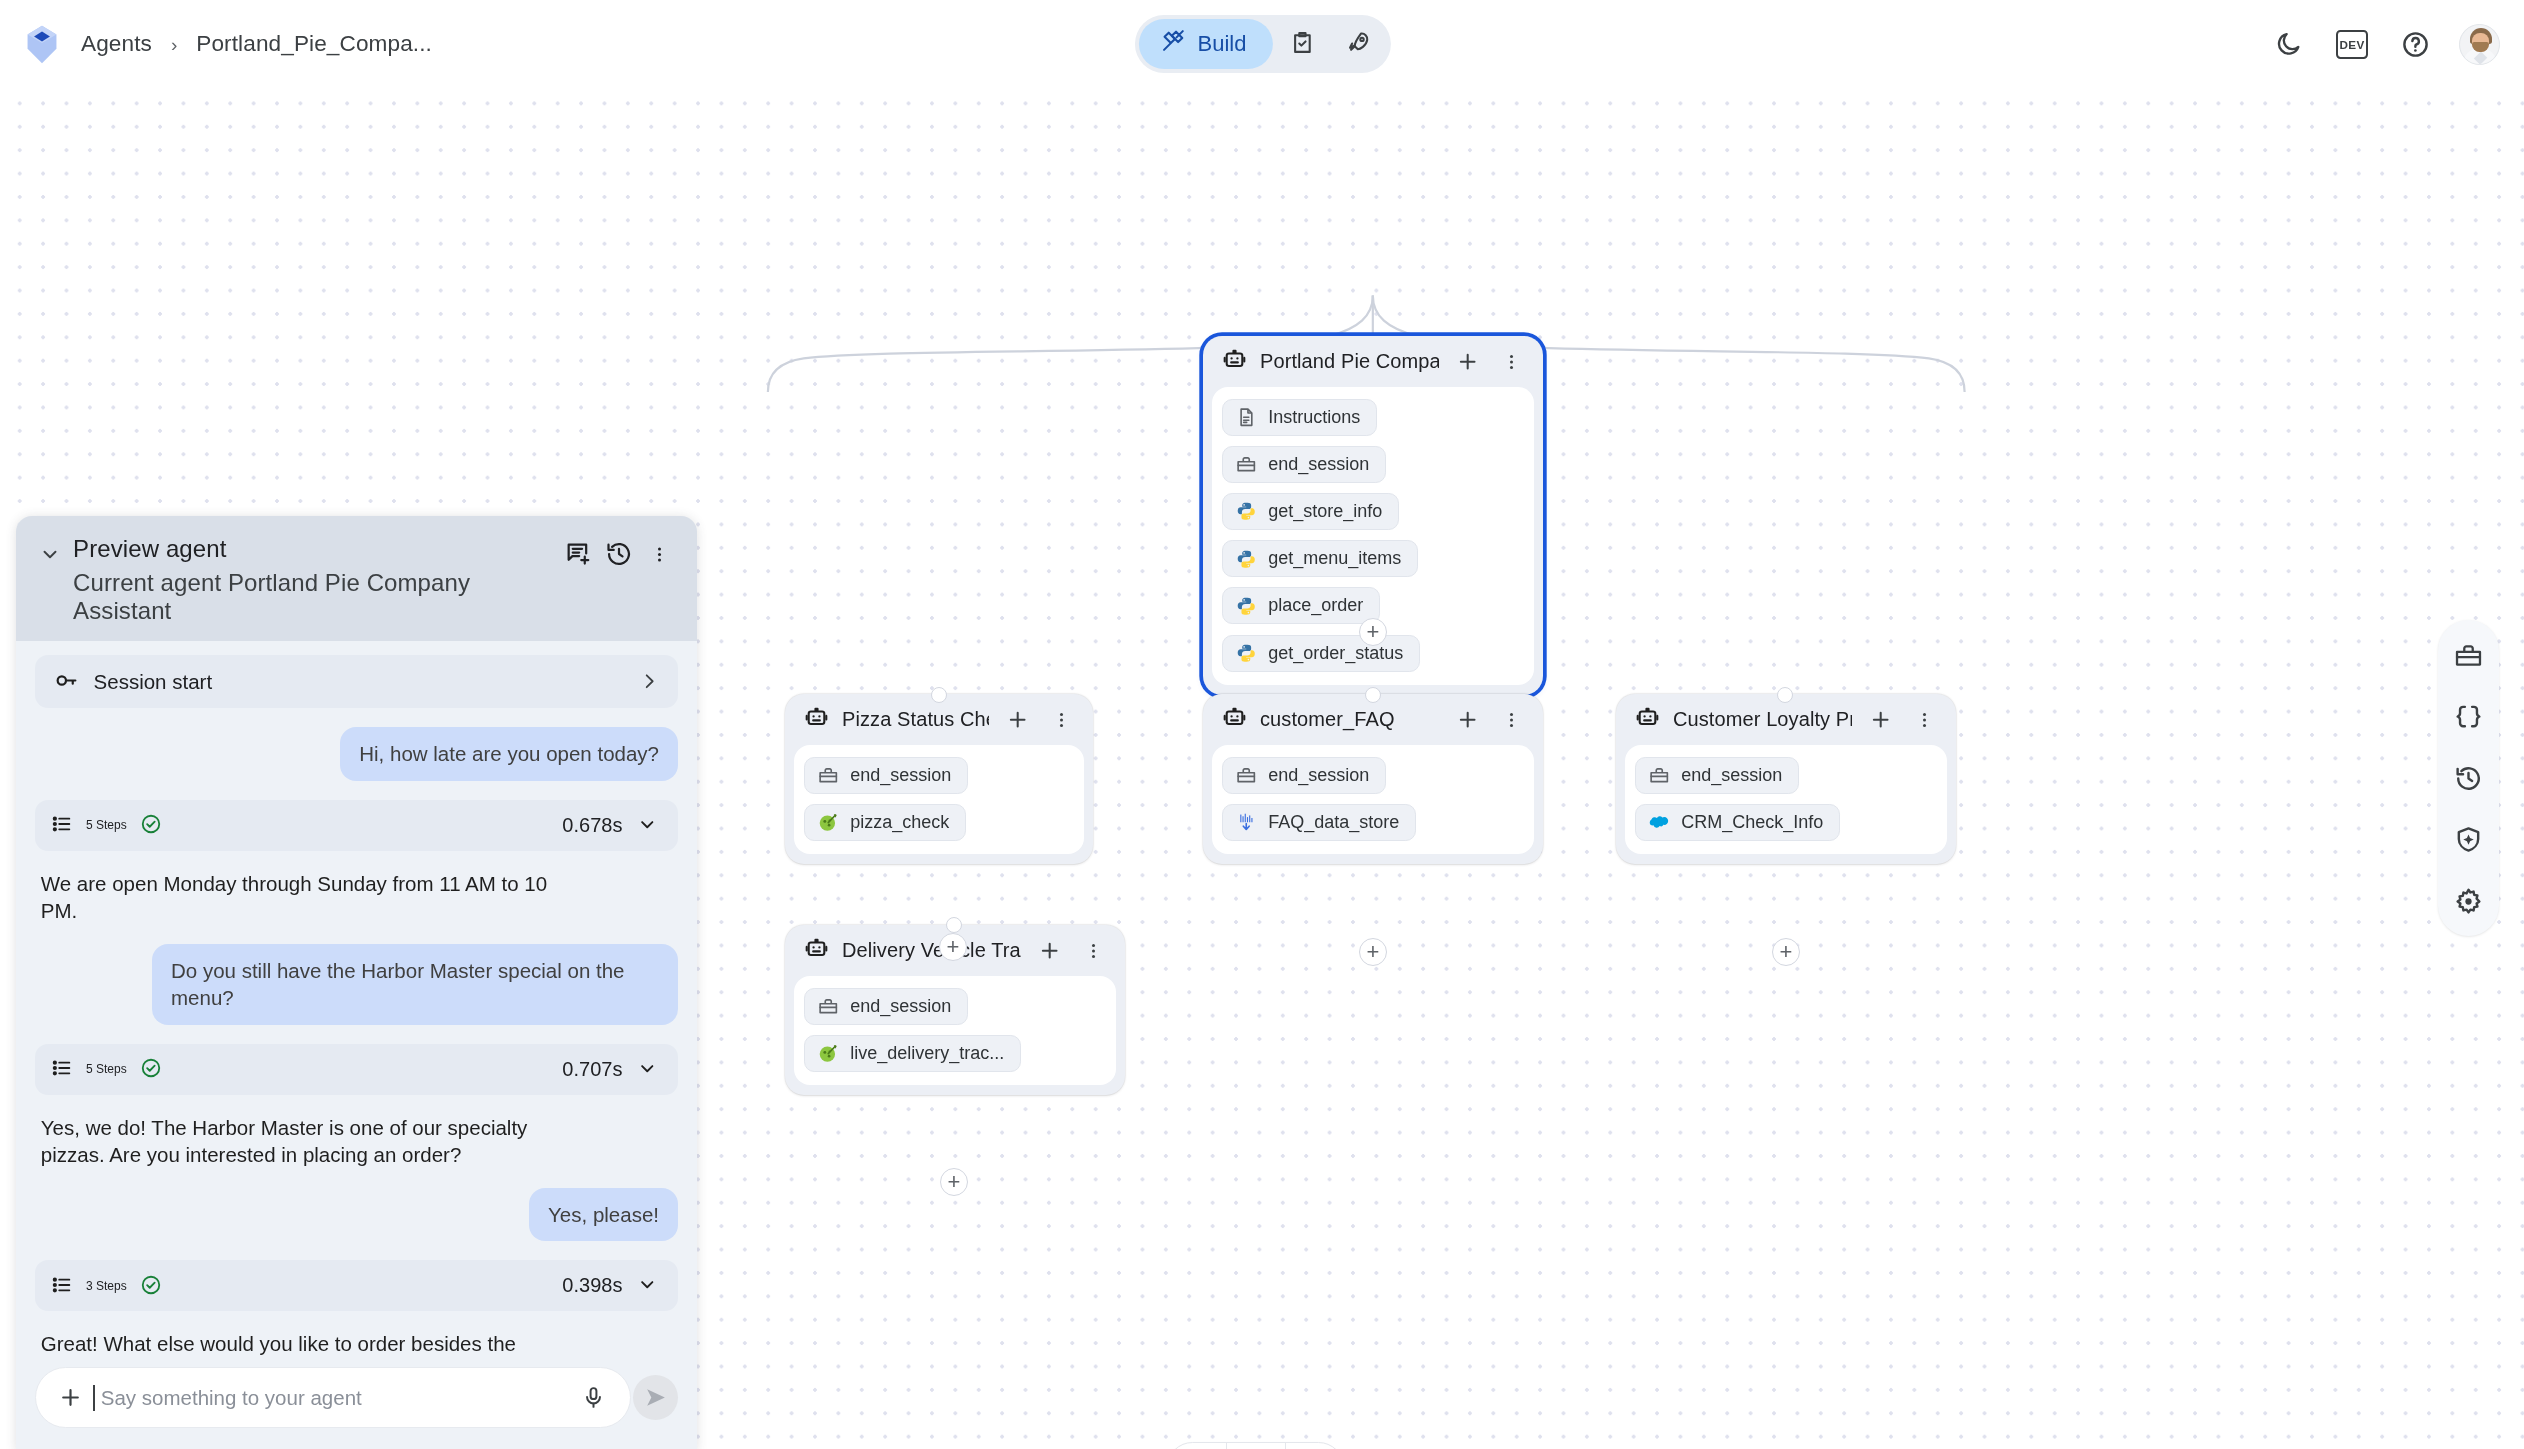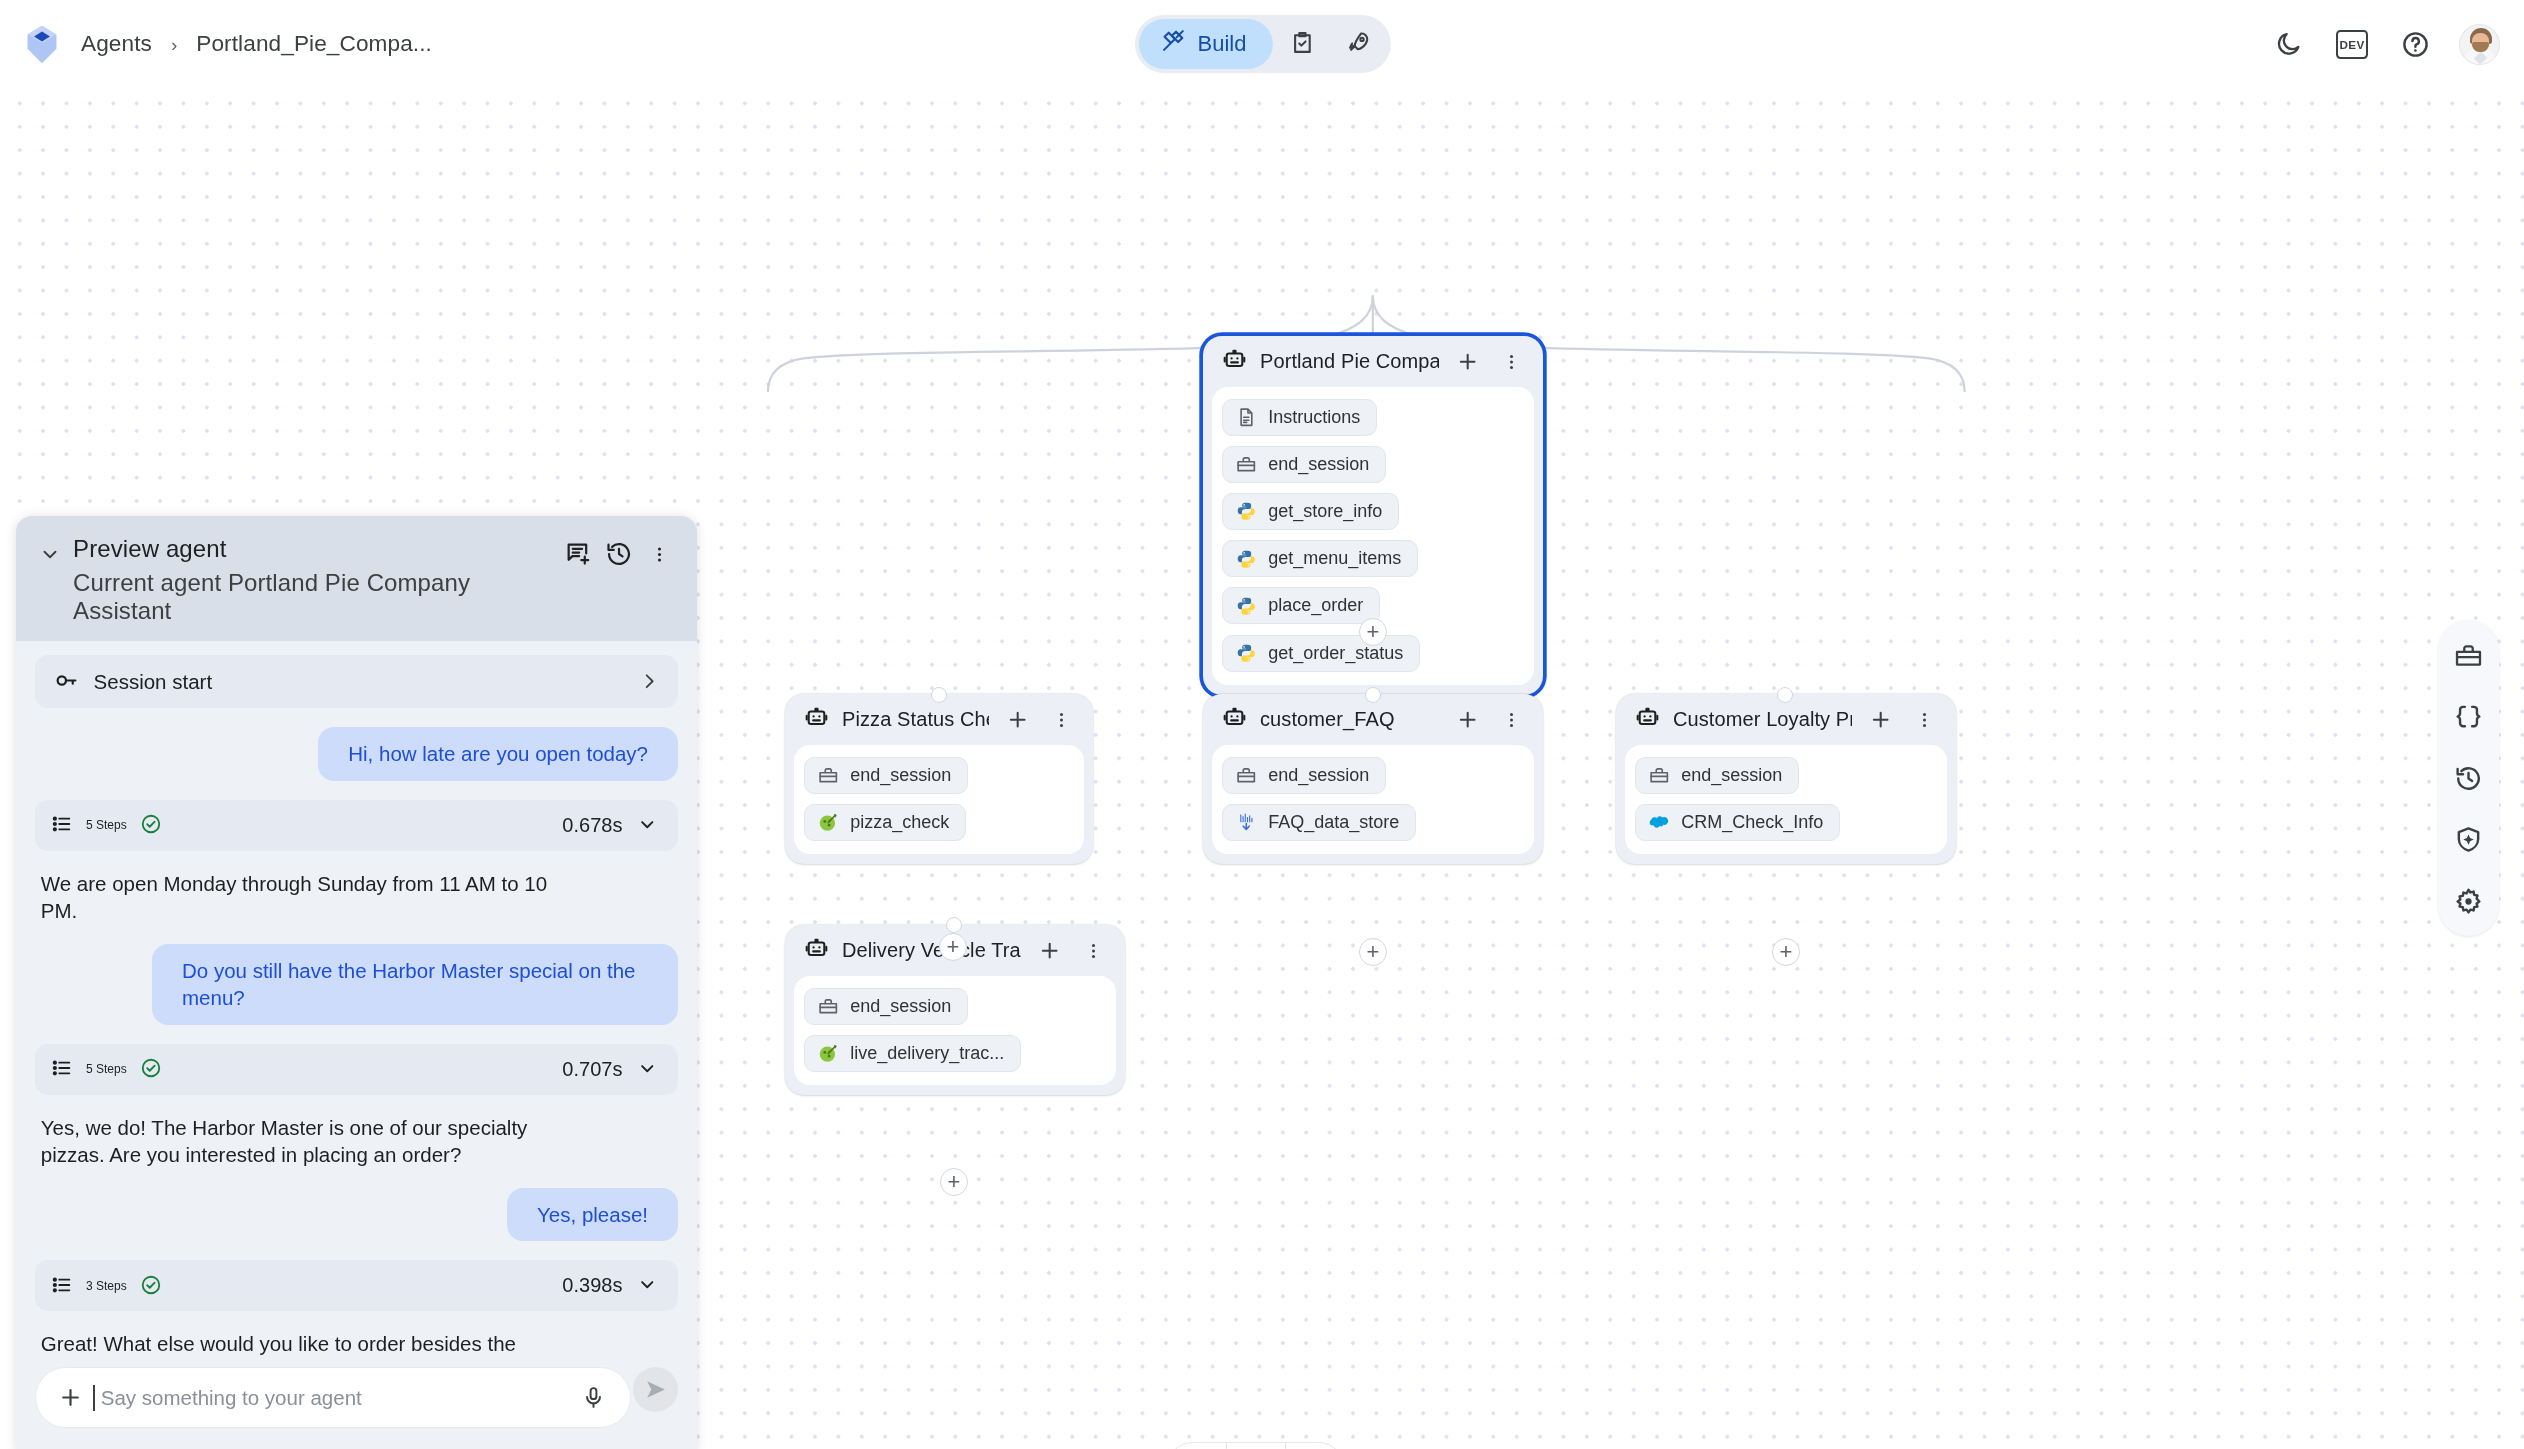--- a/index.html
+++ b/index.html
@@ -190,39 +190,39 @@
   #pv-scroll { flex: 1 1 auto; padding: 14.6px 19px 0 19px; overflow: hidden; position: relative; }
 
   .session-start {
     background: #e5eaf2; border-radius: 13px; height: 53px;
     display: flex; align-items: center; gap: 14.6px; padding: 0 19px;
     cursor: pointer; margin-bottom: 19px;
   }
   .session-start .ss-label { flex: 1 1 auto; font-size: 20.5px; color: #202124; }
 
   .msg-user {
-    max-width: 555px; margin-left: auto; background: #ccdcfa; color: #1d4ed8;
-    border-radius: 16px; padding: 13px 30px; font-size: 20.5px; line-height: 1.34;
+    max-width: 555px; margin-left: auto; background: #ccdcfa; color: #404040;
+    border-radius: 16px; padding: 13px 19px; font-size: 20.5px; line-height: 1.34;
     margin-bottom: 19px; width: fit-content;
   }
   .msg-bot {
     font-size: 20.5px; line-height: 1.34; color: #1f1f1f;
     margin: 0 0 19px 5.8px; max-width: 606px;
   }
   .steps-row {
     background: #e5eaf2; border-radius: 13px; height: 51px;
     display: flex; align-items: center; padding: 0 20.5px 0 16px;
     margin-bottom: 19px; cursor: pointer;
   }
   .steps-left { display: flex; align-items: center; gap: 13px; flex: 1 1 auto; }
   .steps-label { font-size: 12px; color: #202124; }
   .steps-time { font-size: 20px; color: #202124; margin-right: 14.6px; }
 
   #pv-inputwrap {
-    flex: none; display: flex; gap: 2px;
+    flex: none; display: flex; align-items: center; gap: 2px;
     padding: 7.3px 19px 22px 19px;
   }
   #pv-input {
     flex: 1 1 auto; height: 61px; background: #ffffff; border: 0.7px solid #e7eaef;
     border-radius: 32px; display: flex; align-items: center; gap: 4.4px;
     padding: 0 19px 0 16px;
   }
   .in-plus { width: 37px; height: 37px; display:flex; align-items:center; justify-content:center; color:#3c4043; cursor:pointer; flex:none; }
   .in-caret { width: 1.5px; height: 26px; background: #3c4043; flex: none; margin-right: 1.5px; }
   .in-ph { flex: 1 1 auto; font-size: 20.5px; color: #8a8f98; }

